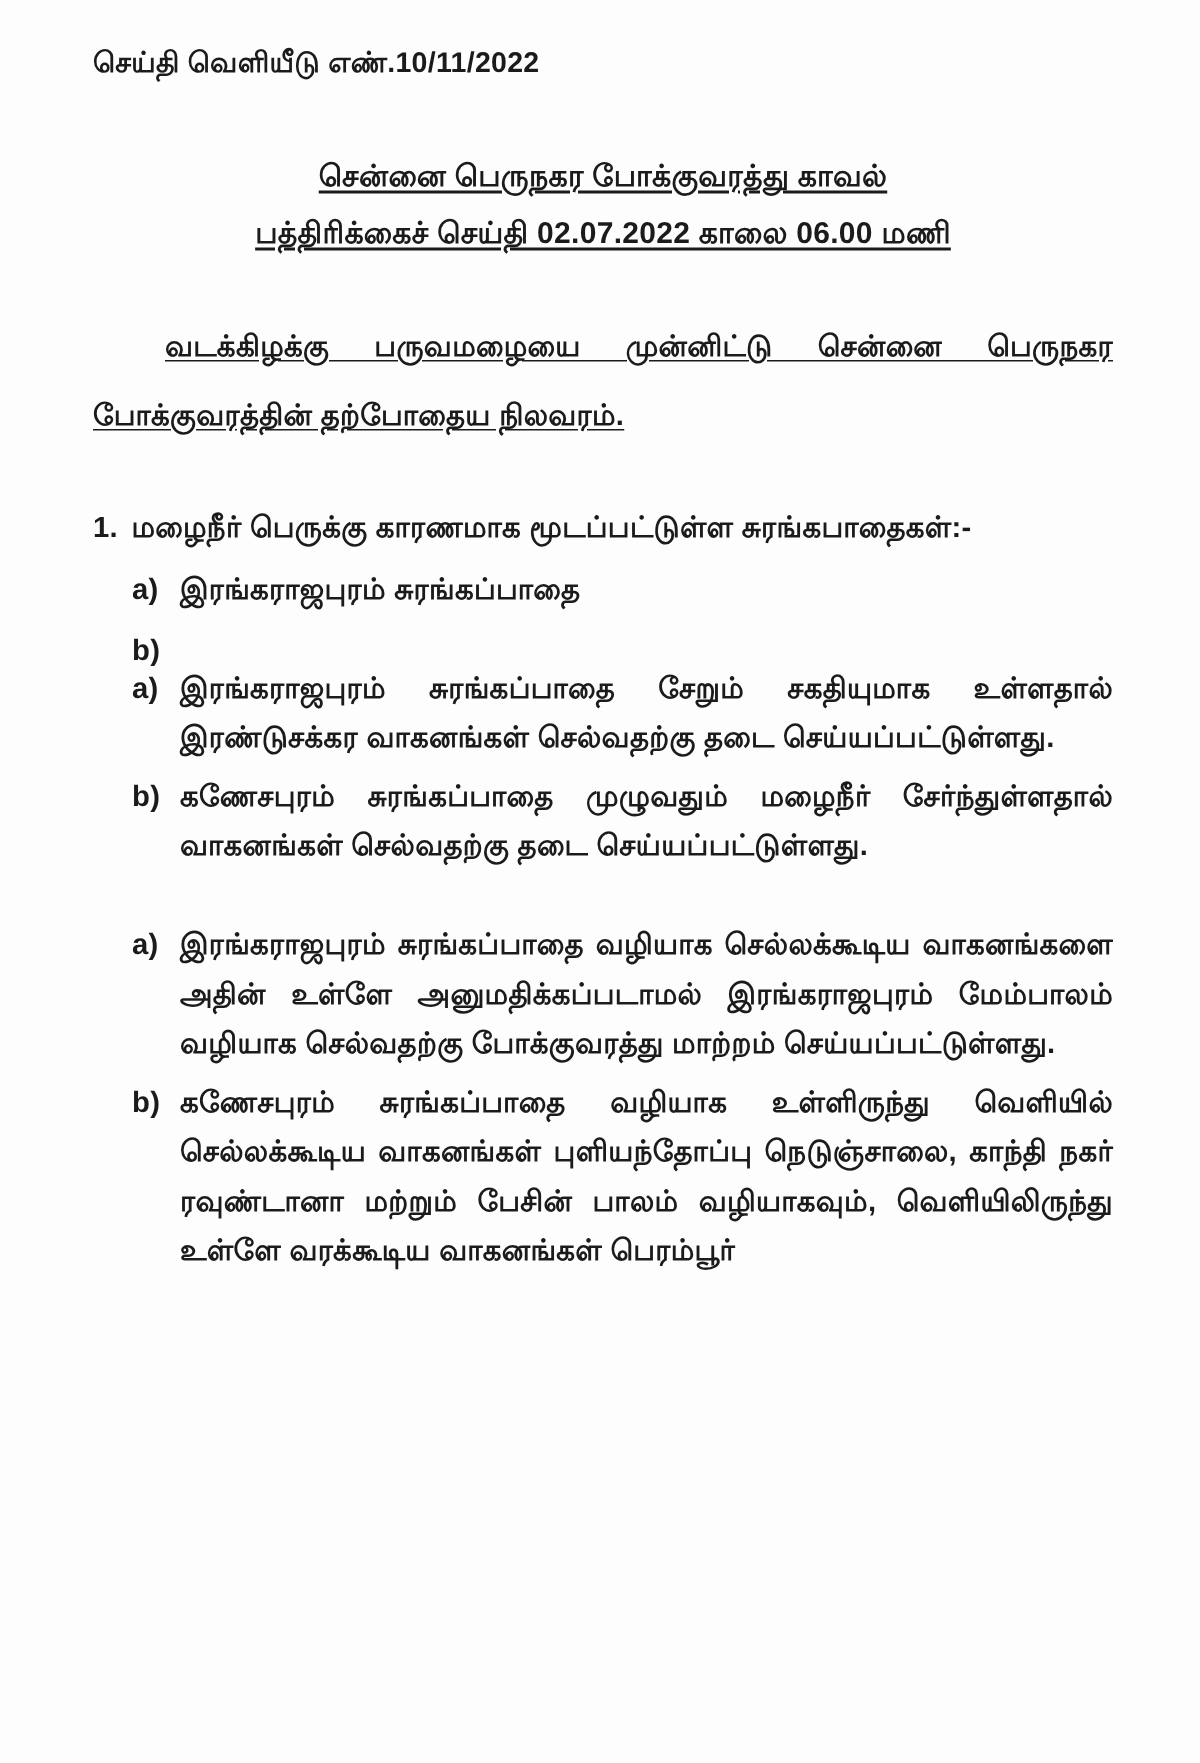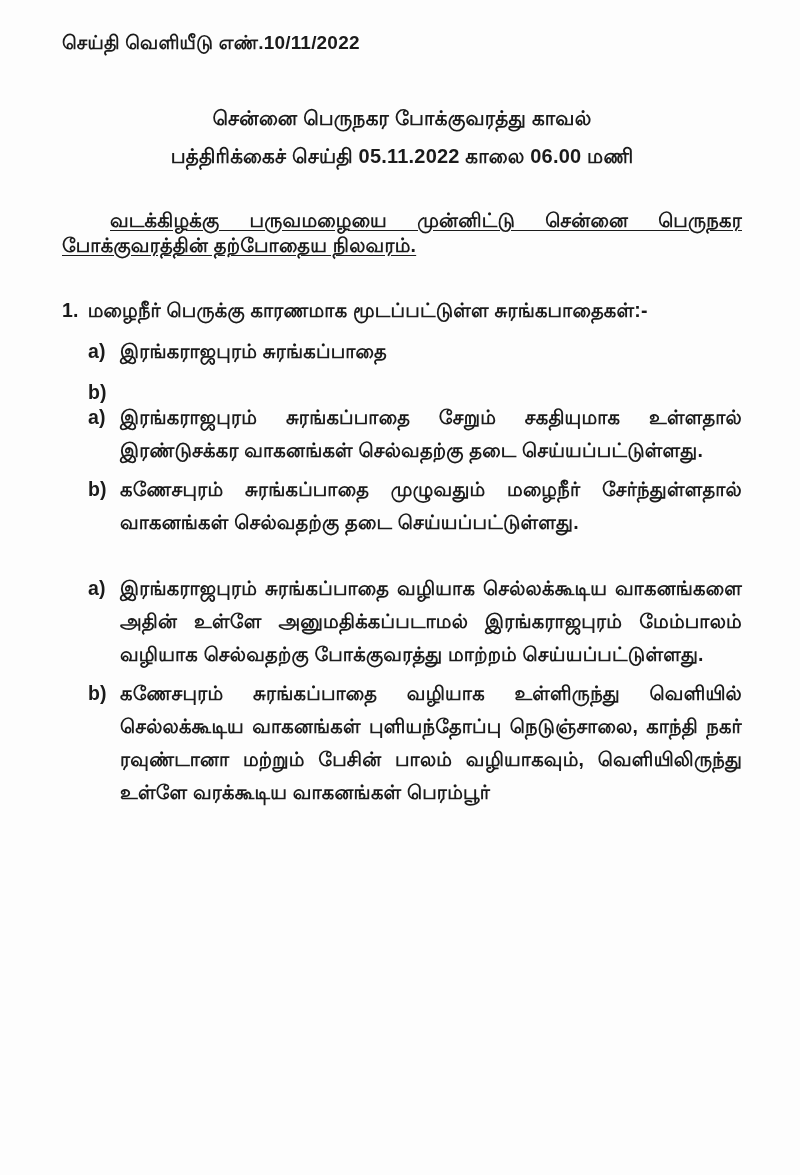--- a/index.html
+++ b/index.html
@@ -4,41 +4,41 @@
 <style>
   html,body{margin:0;padding:0;background:#ffffff;}
   .page{
     position:relative;width:800px;height:1175px;background:#fdfdfd;color:#1b1b1b;
     font-family:"Liberation Sans","DejaVu Sans",sans-serif;font-weight:700;
     box-sizing:border-box;padding:30px 58px 0 62px;overflow:hidden;
     letter-spacing:.2px;
   }
   .release{font-size:19px;line-height:25px;}
   .titles{margin-top:44px;text-align:center;font-size:20px;line-height:38px;}
-  .tline{text-underline-offset:3px;}
-  .intro{margin:33px 0 0 0;font-size:19.5px;line-height:25px;text-align:justify;text-indent:48px;}
+  .tline{text-decoration:underline;text-underline-offset:3px;}
+  .intro{margin:33px 0 0 0;font-size:19.5px;line-height:46px;text-align:justify;text-indent:48px;}
   .utext{text-decoration:underline;text-underline-offset:3px;}
   .section{margin-top:33px;}
   .sec-heading{font-size:19.5px;line-height:34px;text-align:justify;margin-top:35px;}
   .sec-heading .num{margin-right:9px;}
   .items{margin-top:5px;}
   .item{position:relative;padding-left:58px;font-size:19.5px;line-height:33px;text-align:justify;margin-top:6px;}
   .item .label{position:absolute;left:26px;top:0;}
   .plain-list .item{text-align:left;margin-top:8px;}
 </style>
 </head>
 <body>
 
 <div class="page">
 
   <div class="release">செய்தி வெளியீடு எண்.10/11/2022</div>
 
   <div class="titles">
     <div class="tline">சென்னை பெருநகர போக்குவரத்து காவல்</div>
-    <div class="tline">பத்திரிக்கைச் செய்தி 05.11.2022 காலை 06.00 மணி</div>
+    <div class="tline">பத்திரிக்கைச் செய்தி 02.07.2022 காலை 06.00 மணி</div>
   </div>
 
   <p class="intro">
     <span class="utext">வடக்கிழக்கு பருவமழையை முன்னிட்டு சென்னை பெருநகர போக்குவரத்தின் தற்போதைய நிலவரம்.</span>
   </p>
 
   <div class="section">
     <div class="sec-heading">
       <span class="num">1.</span><span>மழைநீர் பெருக்கு காரணமாக மூடப்பட்டுள்ள சுரங்கபாதைகள்:-</span>
     </div>

